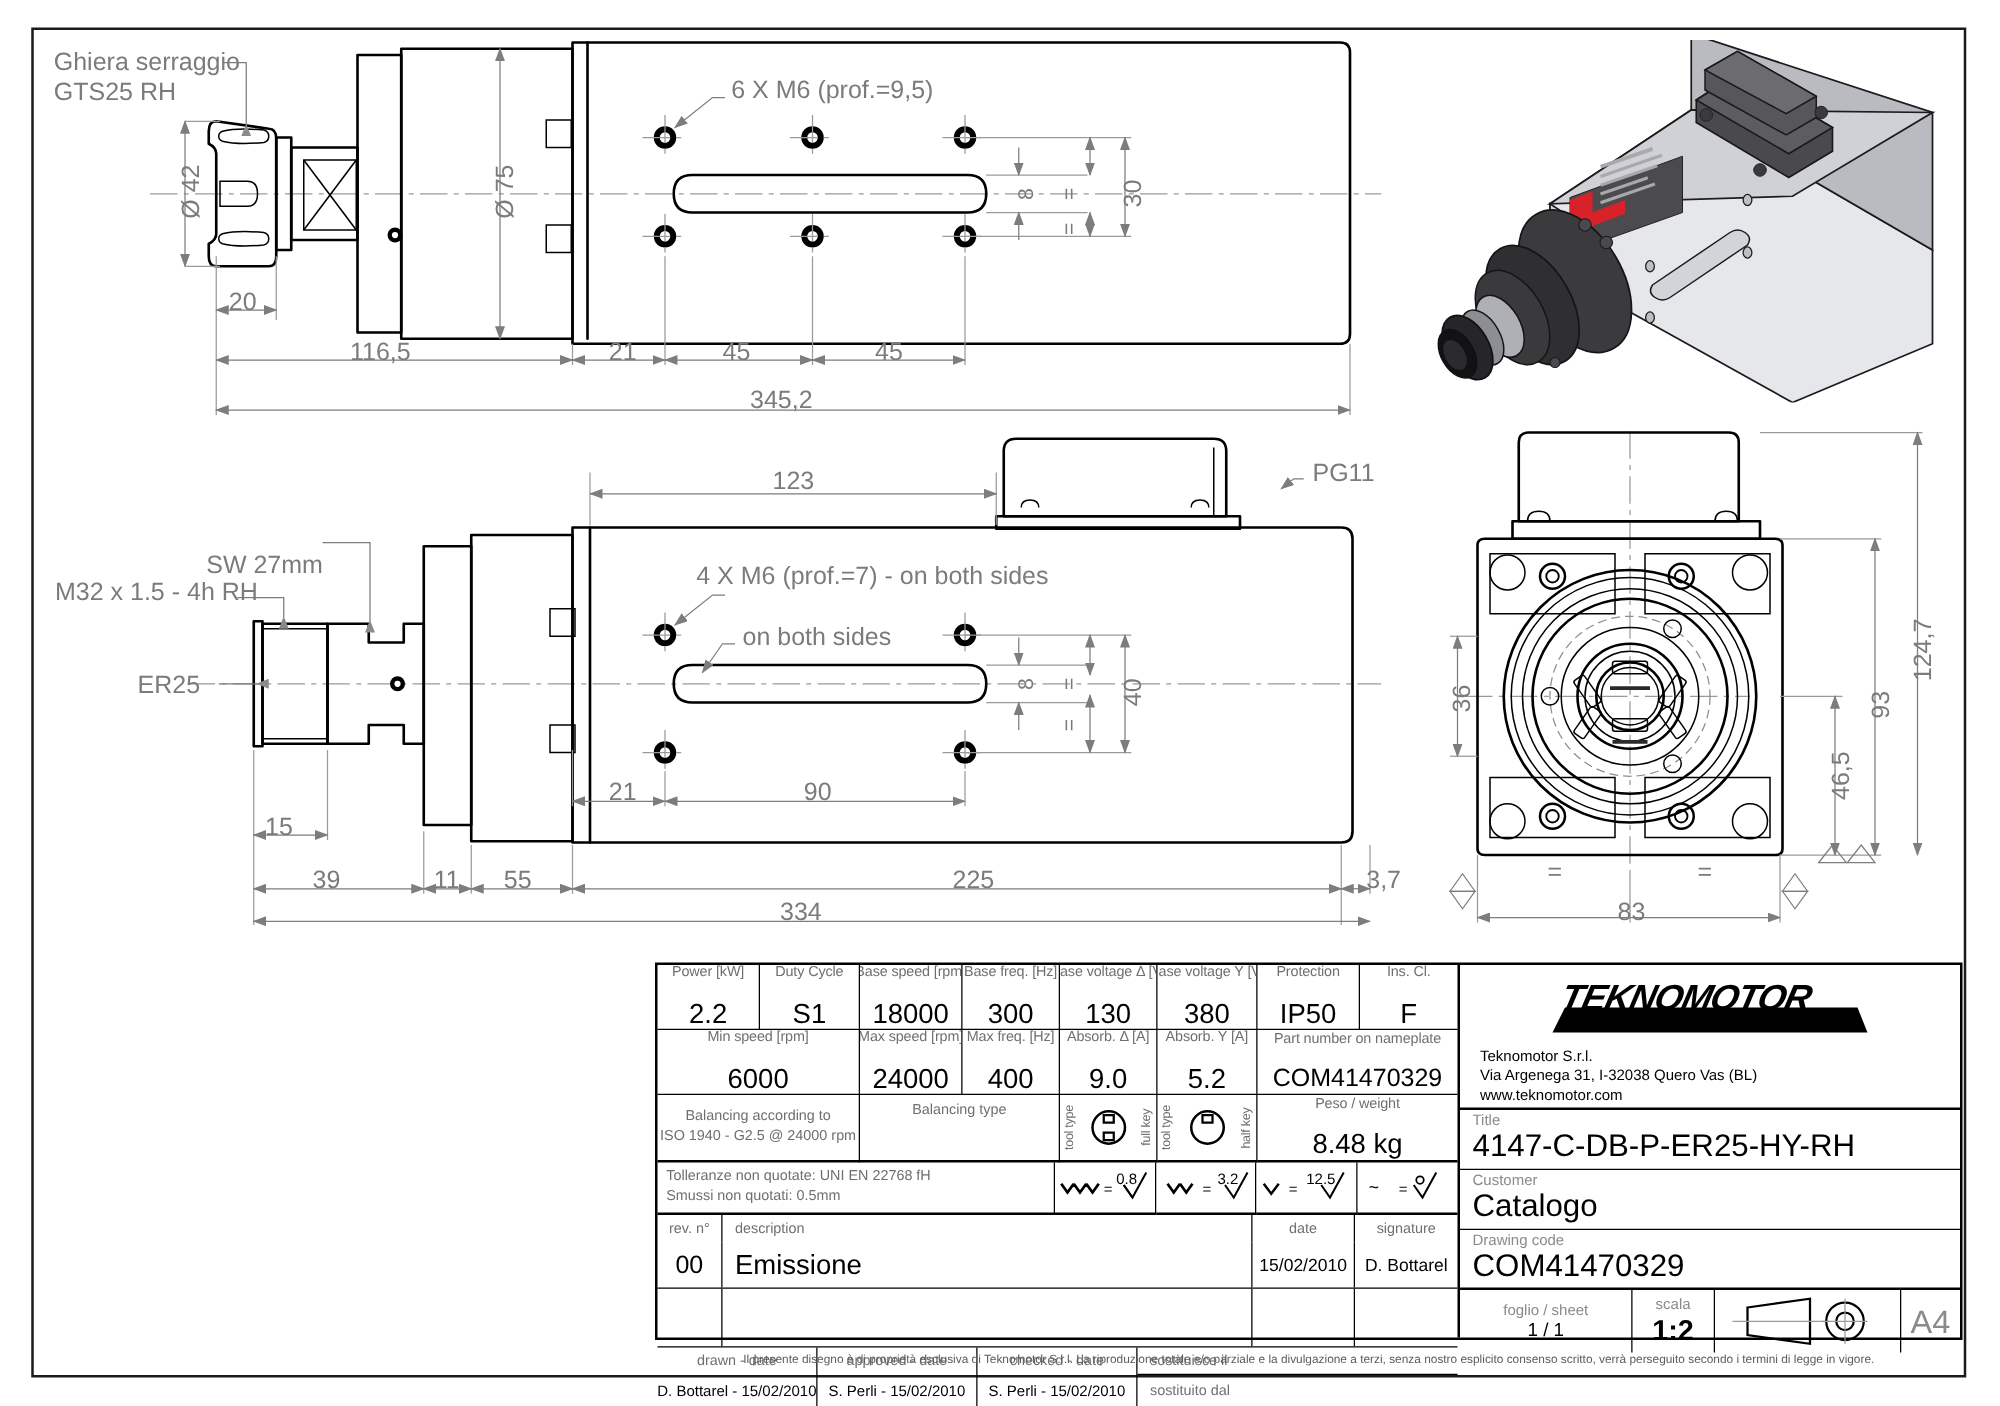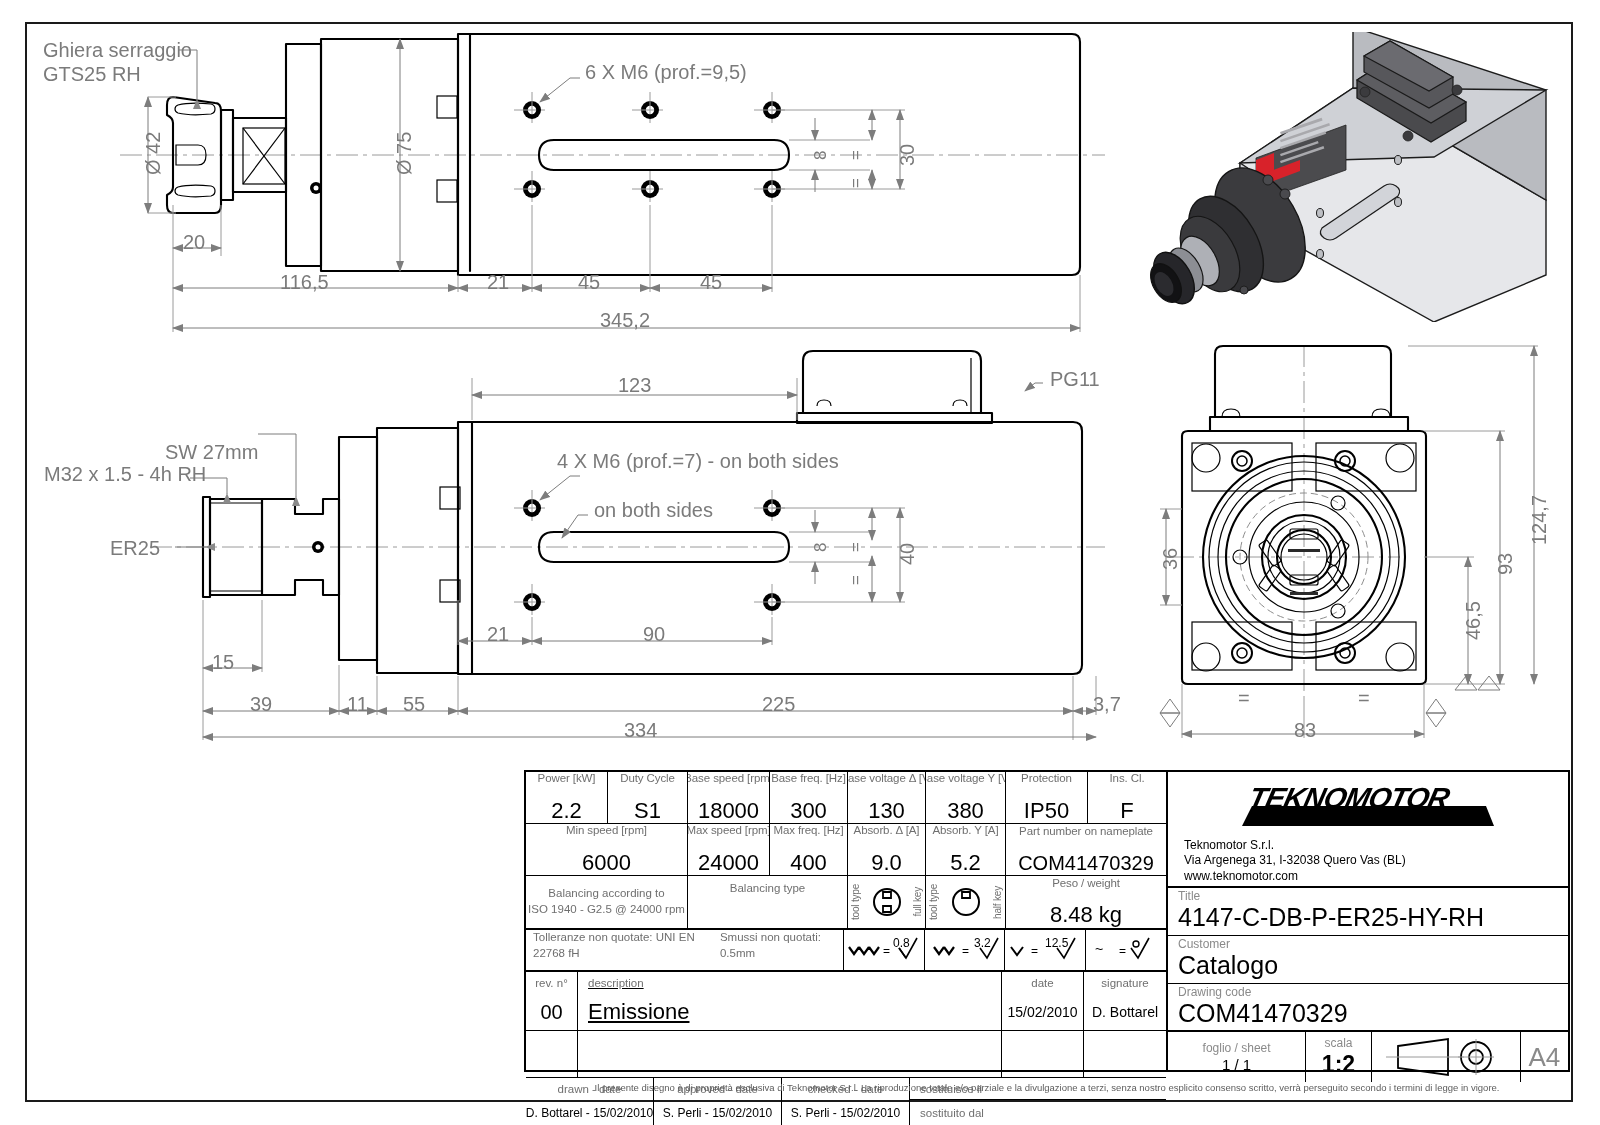--- a/index.html
+++ b/index.html
@@ -107,36 +107,36 @@
   .sidetag{
     position:absolute;font-size:10px;color:#6f6f6f;
     writing-mode:vertical-rl;transform:rotate(180deg);
     letter-spacing:-.2px;
   }
   .sidetag.l{left:2px;}
   .sidetag.r{right:2px;}
   .tolrow{display:flex;height:42px;}
   .tolleft{
     flex:0 0 318px;border-right:1.5px solid #000;border-bottom:2px solid #000;
-    box-sizing:border-box;display:flex;justify-content:center;
+    box-sizing:border-box;display:flex;flex-direction:column;justify-content:center;
     padding-left:7px;
   }
   .tolleft div{font-size:11.5px;color:#6f6f6f;line-height:1.35;}
   .surfcell{
     flex:1;border-right:1.5px solid #000;border-bottom:2px solid #000;
     box-sizing:border-box;display:flex;align-items:center;justify-content:center;
   }
   .surfcell:last-child{border-right:none;}
   
   .revhdrow{display:flex;height:22px;}
   .revvalrow{display:flex;height:36px;}
   .revempty{display:flex;height:48px;}
   .rv{box-sizing:border-box;border-right:1.5px solid #000;display:flex;align-items:center;justify-content:center;}
   .rv:last-child{border-right:none;}
-  .rv.lft{justify-content:flex-start;padding-left:10px;text-decoration:underline;}
+  .rv.lft{justify-content:flex-start;padding-left:10px;}
   .rh{font-size:11.5px;color:#6f6f6f;}
   .rvv{font-size:14px;color:#000;}
   .rvv.big{font-size:22px;}
   .rvv.b20{font-size:20px;}
   
   .sigrow{display:flex;height:22px;}
   .sigrow2{display:flex;height:26px;}
   .sg{box-sizing:border-box;border-right:1.5px solid #000;display:flex;align-items:center;justify-content:center;}
   .sg:last-child{border-right:none;}
   .sgh{font-size:11.5px;color:#6f6f6f;}

